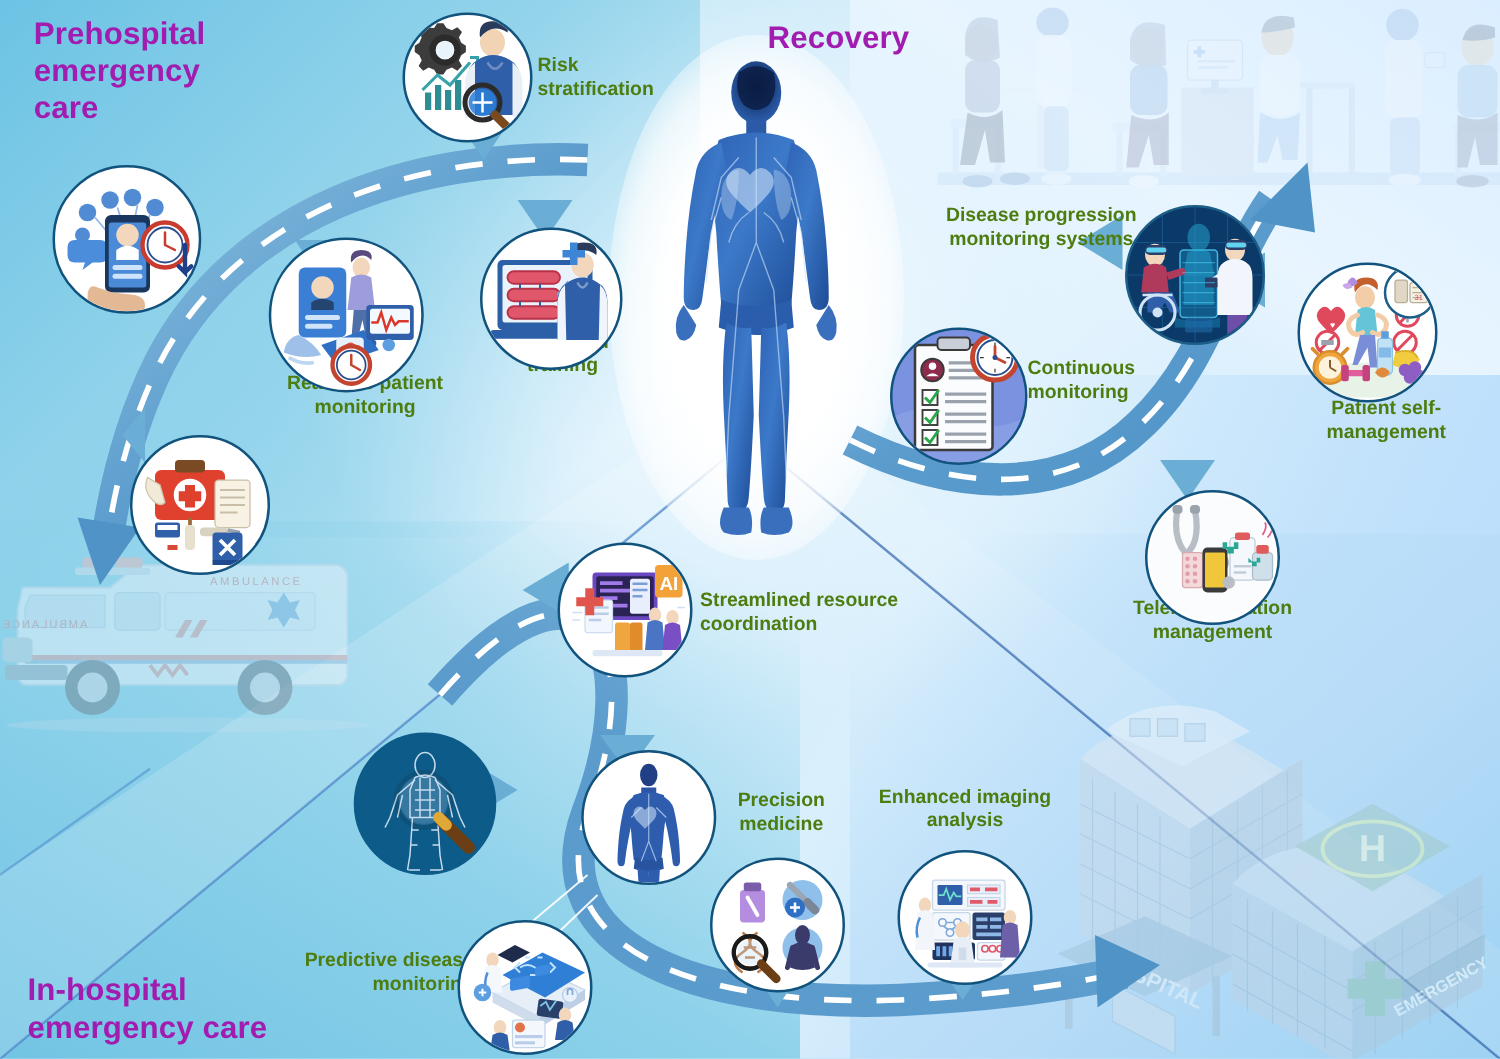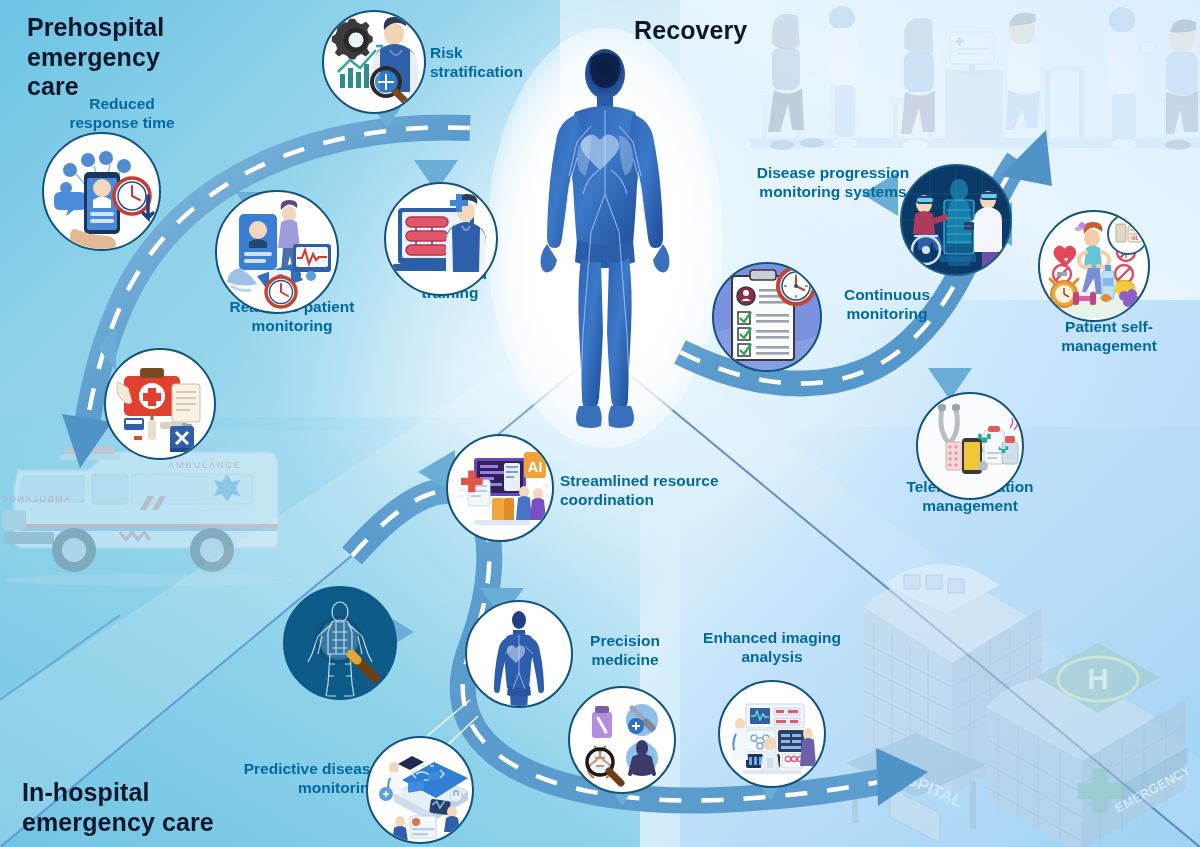--- a/index.html
+++ b/index.html
@@ -19,31 +19,31 @@
   .bg-tl{position:absolute;left:0;top:0;width:560px;height:430px;
     background:linear-gradient(135deg,#6cc3e4 0%,#8fd2ea 40%,rgba(190,226,245,0) 85%);}
   .bg-bl{position:absolute;left:0;bottom:0;width:640px;height:430px;
     background:linear-gradient(30deg,#72c4e4 0%,#8ed2ea 45%,rgba(200,232,248,0) 90%);}
   .bg-br{position:absolute;right:0;bottom:0;width:520px;height:420px;
     background:linear-gradient(320deg,#9ed2f3 0%,#b9ddf8 45%,rgba(200,230,250,0) 90%);}
   .bg-tr{position:absolute;right:0;top:0;width:520px;height:300px;
     background:linear-gradient(215deg,#dbeeff 0%,#e8f5ff 50%,rgba(232,245,255,0) 95%);}
 
   
-  .sect-title{position:absolute;color:#0f172a;font-weight:bold;font-size:25px;line-height:1.18;
+  .sect-title{position:absolute;color:#a21caf;font-weight:bold;font-size:25px;line-height:1.18;
     letter-spacing:.1px;white-space:pre-line;}
   #t-prehospital{left:27px;top:13px;width:270px;}
-  #t-recovery{left:614px;top:16px;margin-left:20px;}
+  #t-recovery{left:614px;top:16px;}
   #t-inhospital{left:22px;top:778px;width:260px;}
 
   
   #roads{position:absolute;inset:0;}
 
   
-  .node-label{position:absolute;color:#0369a1;font-weight:bold;font-size:15.5px;line-height:1.2;
+  .node-label{position:absolute;color:#4d7c0f;font-weight:bold;font-size:15.5px;line-height:1.2;
     white-space:pre-line;}
 
   
   .bubble{position:absolute;border-radius:50%;background:#ffffff;
     border:2.5px solid #12537e;overflow:hidden;
     display:flex;align-items:center;justify-content:center;}
   .bubble.navy{background:#0d5b88;border-color:#0d5b88;}
   .bubble.flat{border:2.5px solid #1d5e88;}
   .bubble svg{width:100%;height:100%;display:block;}
 
@@ -299,22 +299,20 @@
       <polygon points="928,368 972,368 950,400"></polygon>
     </g>
   </svg>
 
   <div class="sect-title" id="t-prehospital">Prehospital emergency
 care</div>
   <div class="sect-title" id="t-recovery">Recovery</div>
   <div class="sect-title" id="t-inhospital">In-hospital
 emergency care</div>
 
-  <div class="node-label" style="left:42px;top:95px;width:160px;text-align:center;">Reduced
-response time</div>
   <div class="bubble" style="left:42px;top:132px;width:115px;height:115px;">
     <svg viewBox="0 0 115 115">
       <circle cx="57" cy="57" r="55" fill="#fff"></circle>
       <g fill="#3e7fd0" opacity=".9">
         <circle cx="26" cy="36" r="7"></circle>
           <circle cx="44" cy="26" r="7"></circle>
           <circle cx="62" cy="24" r="7"></circle>
         <circle cx="80" cy="32" r="7"></circle>
           <circle cx="22" cy="54" r="6"></circle>
       </g>
@@ -690,21 +688,21 @@
       <path d="M77 44 q9 -6 18 0 q5 3 5 12 v30 h-28 v-30 q0 -9 5 -12z" fill="#f2f6fc"></path>
       <path d="M77 50 l-12 8 2 5 13 -7z" fill="#f2f6fc"></path>
       <rect x="62" y="56" width="10" height="8" rx="1" fill="#2b3f6b"></rect>
       <path d="M80 86 h16 v16 h-16z" fill="#6d4fa8"></path>
       <g stroke="#4fd3f5" stroke-width="1" opacity=".5" fill="none">
         <path d="M44 44 h26 M44 52 h26 M44 60 h26 M44 68 h26 M44 76 h26"></path>
       </g>
     </svg>
   </div>
 
-  <div class="node-label" style="left:822px;top:286px;width:130px;text-align:center;">Continuous
+  <div class="node-label" style="left:822px;top:286px;width:130px;">Continuous
 monitoring</div>
   <div class="bubble" style="left:712px;top:262px;width:106px;height:106px;background:#6f8ede;">
     <svg viewBox="0 0 106 106">
       <circle cx="53" cy="53" r="53" fill="#7a92e0"></circle>
       <path d="M0 70 q26 -14 53 0 q27 14 53 0 v36 h-106z" fill="#8fa6e8" opacity=".6"></path>
       <rect x="18" y="12" width="62" height="84" rx="3" fill="#fbfcfe" stroke="#3a3a3a" stroke-width="2"></rect>
       <rect x="36" y="6" width="26" height="10" rx="3" fill="#c9cfd8" stroke="#3a3a3a" stroke-width="1.6"></rect>
       <circle cx="32" cy="32" r="9" fill="#8e2b4a" stroke="#3a3a3a" stroke-width="1.6"></circle>
       <circle cx="32" cy="29" r="3" fill="#fbfcfe"></circle>
         <path d="M27 37 q5 -5 10 0z" fill="#fbfcfe"></path>

